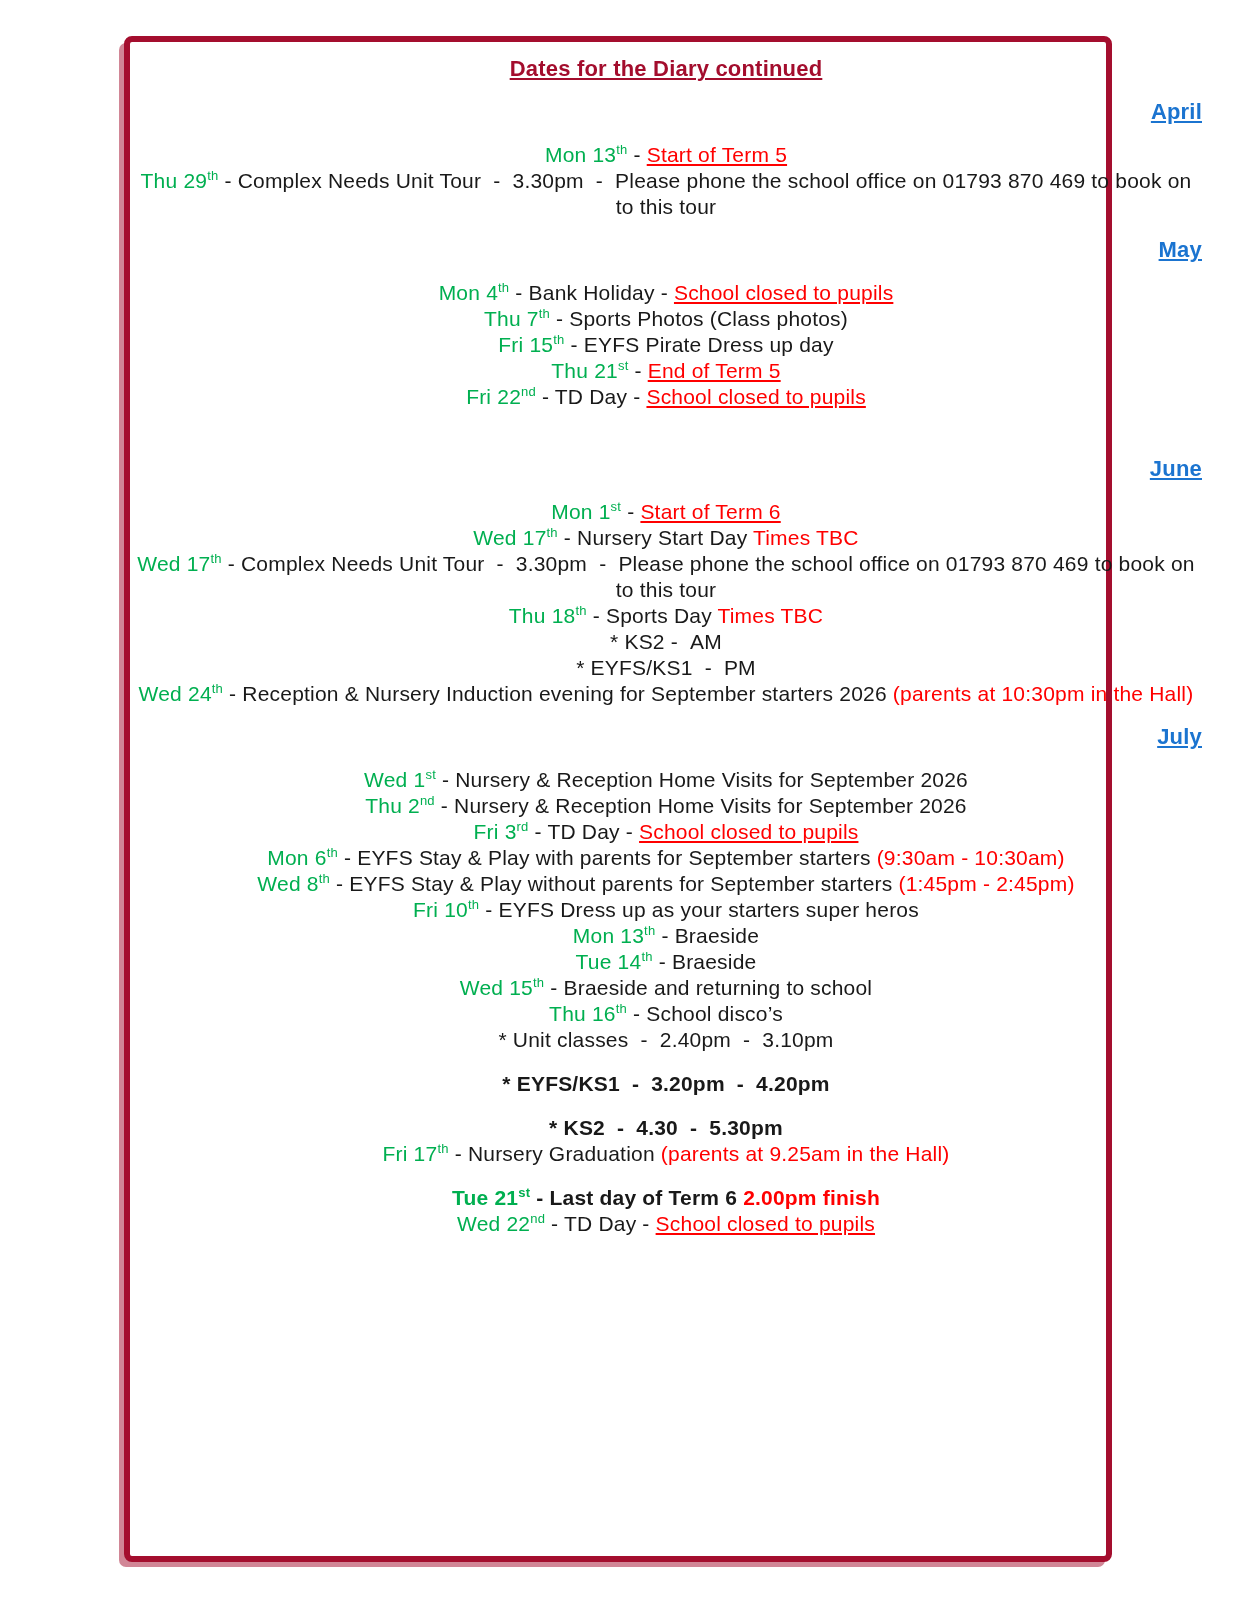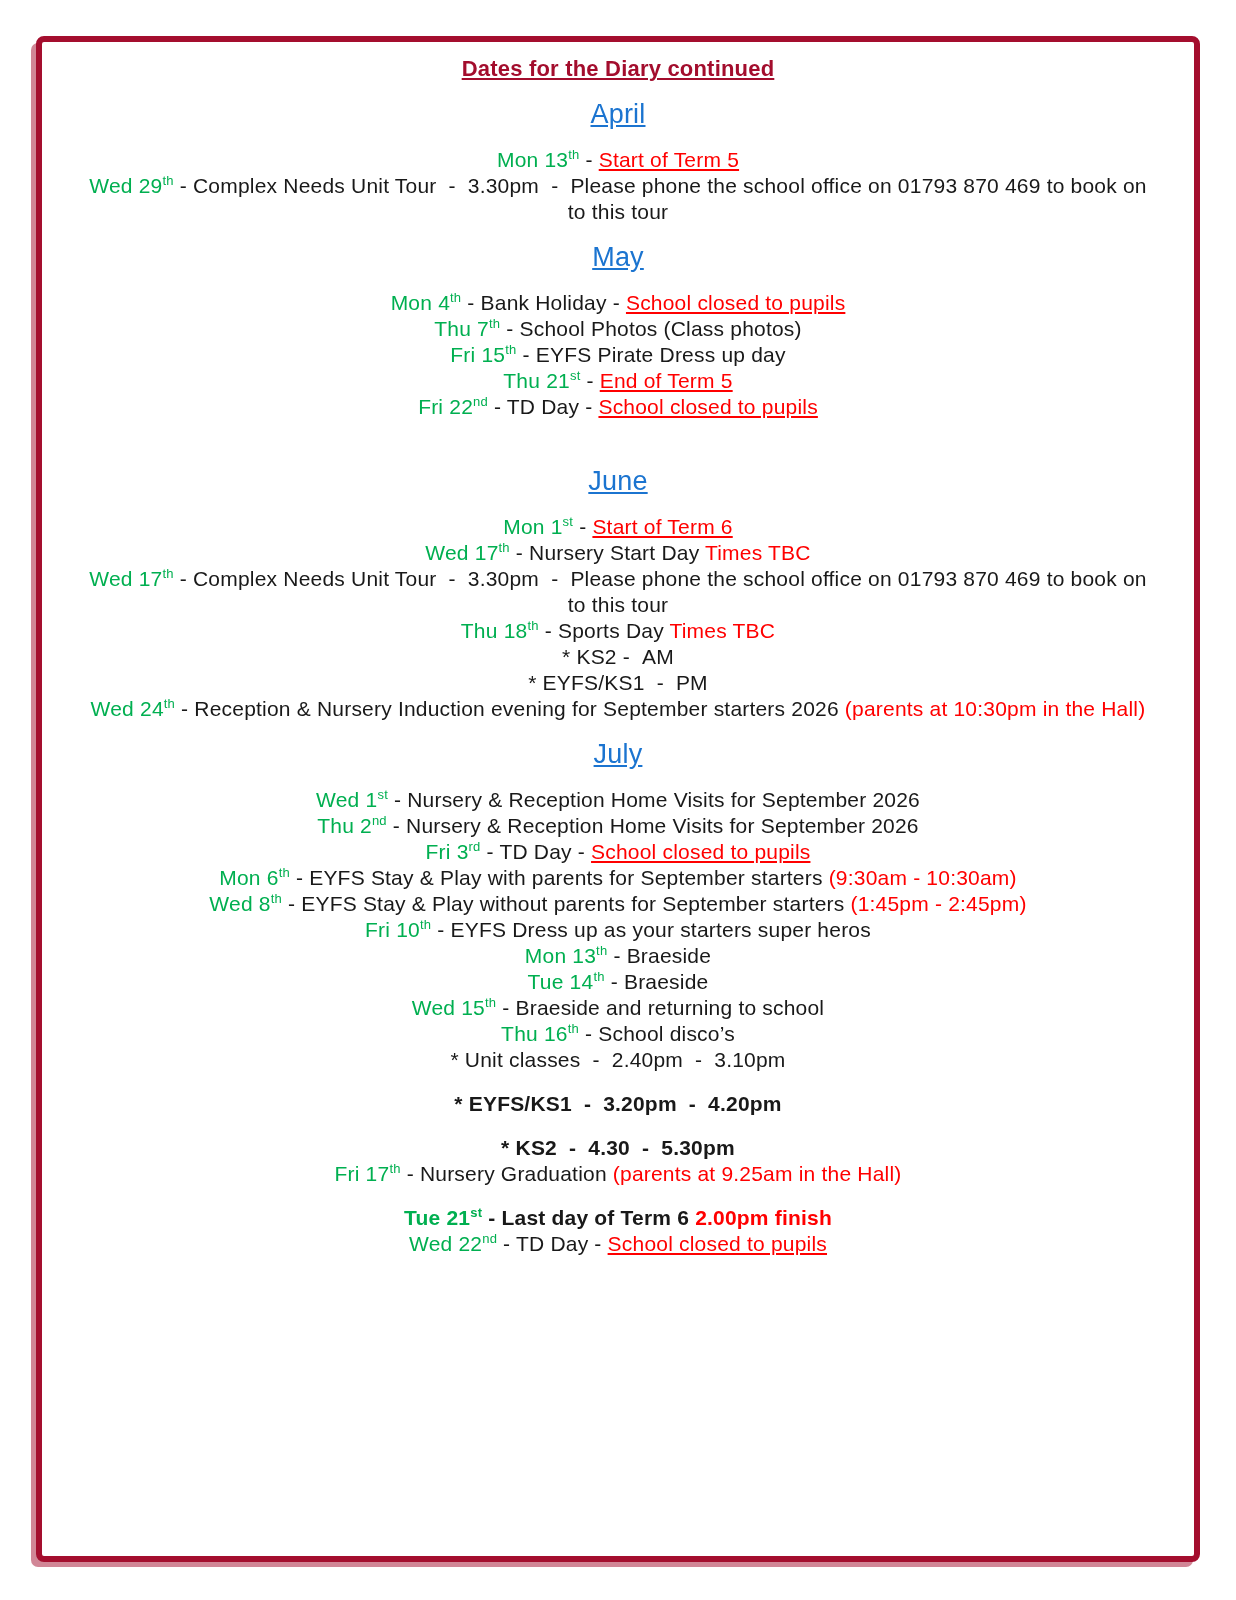--- a/index.html
+++ b/index.html
@@ -10,21 +10,21 @@
     --c-alert: #FF0000;
     --c-body: #191919;
   }
   * { margin: 0; padding: 0; box-sizing: border-box; }
   html, body {
     background: #ffffff;
     font-family: "Liberation Sans", sans-serif;
   }
   body { width: 1236px; min-height: 1600px; }
   .frame {
-    width: 1164px;
+    width: 988px;
     min-height: 1526px;
     margin: 36px auto 0;
     border: 6px solid var(--c-border);
     border-radius: 8px;
     box-shadow: -6px 6px 0 -1px rgba(163, 13, 45, 0.5);
     padding-top: 8px;
     background: #ffffff;
   }
   .content {
     width: 1072px;
@@ -34,24 +34,24 @@
     color: var(--c-title);
     font-size: 22px;
     font-weight: bold;
     text-decoration: underline;
     text-align: center;
     margin: 6px 0 16px;
     letter-spacing: 0.2px;
   }
   .month {
     color: var(--c-month);
-    font-size: 27px;
-    font-weight: normal;
+    font-size: 22px;
+    font-weight: bold;
     text-decoration: underline;
-    text-align: center;
+    text-align: right;
     margin: 17px 0;
     letter-spacing: 0.2px;
   }
   .month-section.gap-before { margin-top: 46px; }
   .line {
     text-align: center;
     font-size: 21px;
     line-height: 26px;
     color: var(--c-body);
     letter-spacing: 0.2px;
@@ -70,26 +70,26 @@
 </head>
 <body>
 
 <div class="frame">
   <div class="content">
     <div class="doc-title">Dates for the Diary continued</div>
     <div>
         <section class="month-section">
           <div class="month">April</div>
           <div class="line"><span class="seg-g">Mon 13</span><sup class="seg-g">th</sup><span class="seg-k"> - </span><span class="seg-r u">Start of Term 5</span></div>
-          <div class="line"><span class="seg-g">Wed 29</span><sup class="seg-g">th</sup><span class="seg-k"> - Complex Needs Unit Tour &nbsp;- &nbsp;3.30pm &nbsp;- &nbsp;Please phone the school office on 01793 870 469 to book on to this tour</span></div>
+          <div class="line"><span class="seg-g">Thu 29</span><sup class="seg-g">th</sup><span class="seg-k"> - Complex Needs Unit Tour &nbsp;- &nbsp;3.30pm &nbsp;- &nbsp;Please phone the school office on 01793 870 469 to book on to this tour</span></div>
         </section>
         <section class="month-section">
           <div class="month">May</div>
           <div class="line"><span class="seg-g">Mon 4</span><sup class="seg-g">th</sup><span class="seg-k"> - Bank Holiday - </span><span class="seg-r u">School closed to pupils</span></div>
-          <div class="line"><span class="seg-g">Thu 7</span><sup class="seg-g">th</sup><span class="seg-k"> - School Photos (Class photos)</span></div>
+          <div class="line"><span class="seg-g">Thu 7</span><sup class="seg-g">th</sup><span class="seg-k"> - Sports Photos (Class photos)</span></div>
           <div class="line"><span class="seg-g">Fri 15</span><sup class="seg-g">th</sup><span class="seg-k"> - EYFS Pirate Dress up day</span></div>
           <div class="line"><span class="seg-g">Thu 21</span><sup class="seg-g">st</sup><span class="seg-k"> - </span><span class="seg-r u">End of Term 5</span></div>
           <div class="line"><span class="seg-g">Fri 22</span><sup class="seg-g">nd</sup><span class="seg-k"> - TD Day - </span><span class="seg-r u">School closed to pupils</span></div>
         </section>
         <section class="month-section gap-before">
           <div class="month">June</div>
           <div class="line"><span class="seg-g">Mon 1</span><sup class="seg-g">st</sup><span class="seg-k"> - </span><span class="seg-r u">Start of Term 6</span></div>
           <div class="line"><span class="seg-g">Wed 17</span><sup class="seg-g">th</sup><span class="seg-k"> - Nursery Start Day </span><span class="seg-r">Times TBC</span></div>
           <div class="line"><span class="seg-g">Wed 17</span><sup class="seg-g">th</sup><span class="seg-k"> - Complex Needs Unit Tour &nbsp;- &nbsp;3.30pm &nbsp;- &nbsp;Please phone the school office on 01793 870 469 to book on to this tour</span></div>
           <div class="line"><span class="seg-g">Thu 18</span><sup class="seg-g">th</sup><span class="seg-k"> - Sports Day </span><span class="seg-r">Times TBC</span></div>

